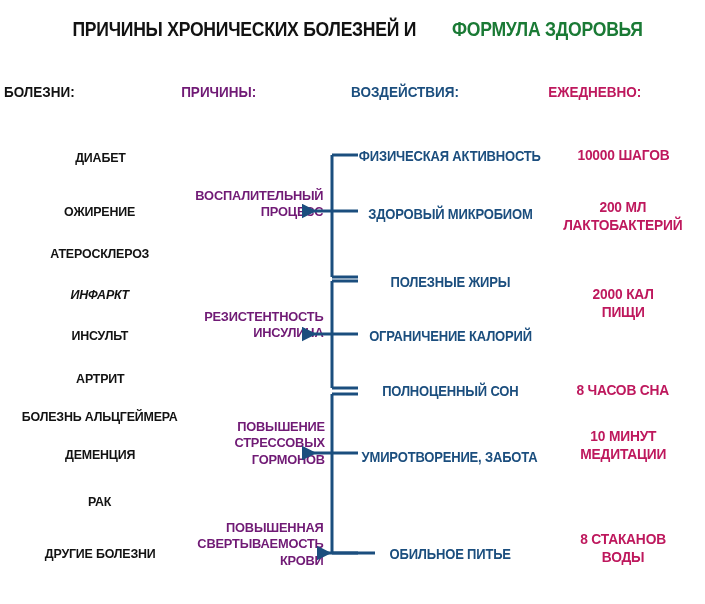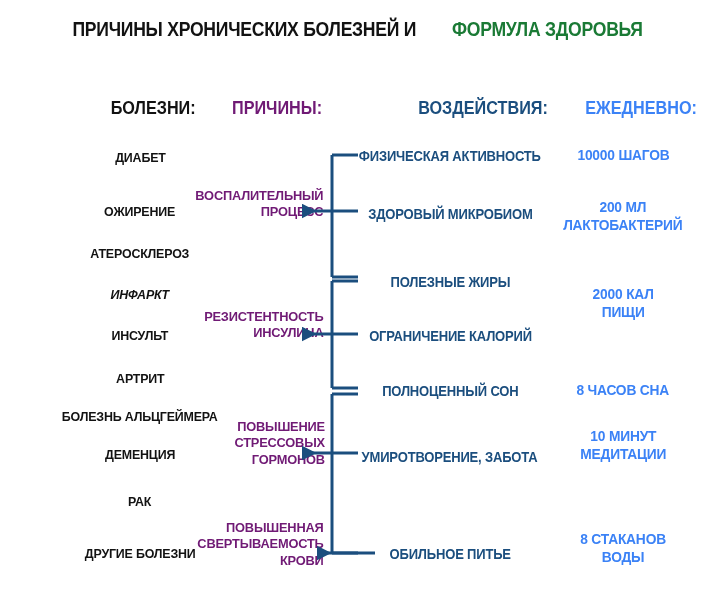--- a/index.html
+++ b/index.html
@@ -44,42 +44,40 @@
     white-space: nowrap;
   }
   #title-bar span { display: inline-block; transform: scaleX(0.88); transform-origin: center; }
   .title-dark { color: #121212; }
   .title-green { color: #1a7a35; }
 
   
   .colhead {
     position: absolute;
     top: 83px;
-    font-size: 18px;
+    font-size: 15px;
     font-weight: bold;
-    text-align: right;
+    text-align: left;
     white-space: nowrap;
     letter-spacing: 0px;
-    margin-top: 15px;
   }
   .colhead > span { display:inline-block; transform: scaleX(0.9); }
 
   
   .c-dark  { color: #121212; }
   .c-red   { color: #701a75; }
   .c-blue  { color: #1b4e7e; }
-  .c-green { color: #3b82f6; }
+  .c-green { color: #be185d; }
 
   
   .col-disease {
     font-size: 13.5px;
     width: 200px;
     left: 0;
     text-align: center;
-    padding-left: 40px;
   }
   .col-disease > span { display:inline-block; transform: scaleX(0.92); }
 
   .col-cause {
     font-size: 13.5px;
     width: 150px;
     left: 177px;
     text-align: right;
   }
   .col-cause > span { display:inline-block; transform: scaleX(0.95); }

